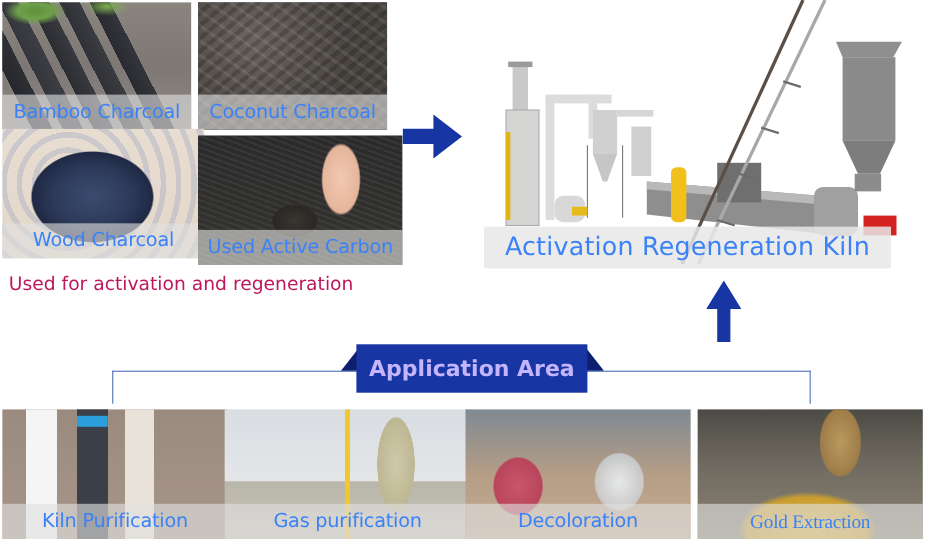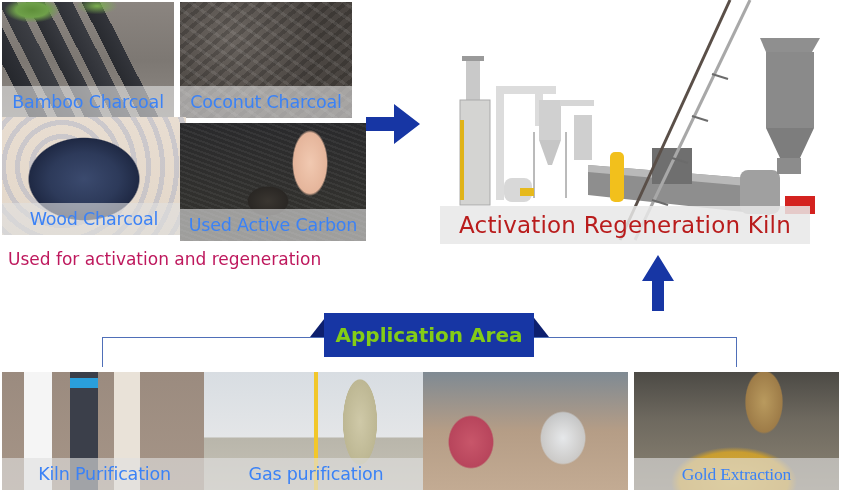--- a/index.html
+++ b/index.html
@@ -77,21 +77,21 @@
       linear-gradient(180deg, #4c4a45 0%, #6e695f 40%, #8c8474 100%);
   }
 
   
   .kiln-area { position:absolute; left:440px; top:0; width:401px; height:245px; }
   .kiln-band {
     position:absolute; left:0; top:206px; width:370px; height:38px;
     background: rgba(232,232,232,0.85);
     display:flex; align-items:center; justify-content:center;
   }
-  .kiln-caption { font-size: 23px; color:#b91c1c; letter-spacing:0.2px; white-space:nowrap; }
+  .kiln-caption { font-size: 23px; color:#3b82f6; letter-spacing:0.2px; white-space:nowrap; }
 
   .sub-caption {
     position:absolute; left:8px; top:249px; font-size:17px; color:#be185d; white-space:nowrap;
   }
 
   
   .bracket {
     position:absolute; left:102px; top:337px; width:635px; height:30px;
     border-top:1.5px solid #4f6fb8; border-left:1.5px solid #4f6fb8; border-right:1.5px solid #4f6fb8;
   }
@@ -101,21 +101,21 @@
   }
   .banner-wing-r {
     position:absolute; left:531px; top:314px; width:0; height:0;
     border-bottom:23px solid #0d1f6e; border-right:18px solid transparent;
   }
   .banner {
     position:absolute; left:324px; top:313px; width:210px; height:44px;
     background:#1736a4;
     display:flex; align-items:center; justify-content:center;
   }
-  .banner-text { color:#84cc16; font-size:20px; font-weight:bold; white-space:nowrap; }
+  .banner-text { color:#c4b5fd; font-size:20px; font-weight:bold; white-space:nowrap; }
 </style>
 </head>
 <body>
 
 <div class="tile" style="left:2px;top:2px;width:172px;height:116px;">
   <div class="photo ph-bamboo"></div>
   <div class="caption-band">
       <span class="caption">Bamboo Charcoal</span>
     </div>
 </div>
@@ -211,19 +211,22 @@
     </div>
 </div>
 <div class="tile" style="left:204px;top:372px;width:224px;height:118px;">
   <div class="photo ph-gas"></div>
   <div class="caption-band">
       <span class="caption">Gas purification</span>
     </div>
 </div>
 <div class="tile" style="left:423px;top:372px;width:205px;height:118px;">
   <div class="photo ph-decol"></div>
+  <div class="caption-band">
+      <span class="caption">Decoloration</span>
+    </div>
 </div>
 <div class="tile" style="left:634px;top:372px;width:205px;height:118px;font-family:Liberation Serif, serif;">
   <div class="photo ph-gold"></div>
   <div class="caption-band">
       <span class="caption">Gold Extraction</span>
     </div>
 </div>
 
 </body></html>

